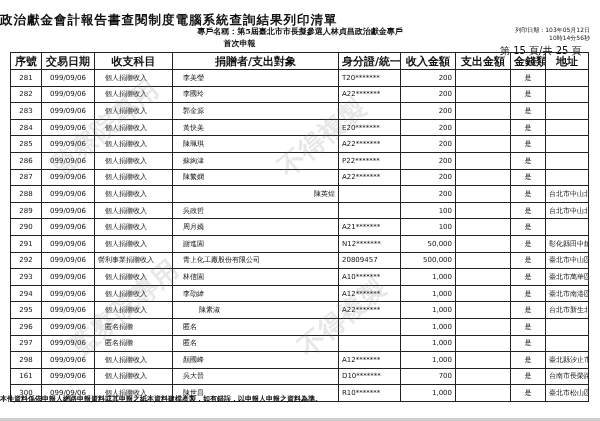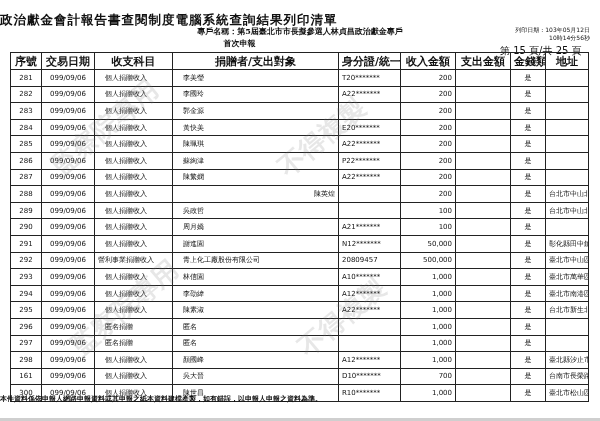--- a/index.html
+++ b/index.html
@@ -210,21 +210,21 @@
         <td class="l">A12*******</td>
         <td class="r">1,000</td>
         <td class="r"></td>
         <td class="c">是</td>
         <td class="c">臺北市南港區</td>
       </tr>
       <tr>
         <td class="c">295</td>
         <td class="c">099/09/06</td>
         <td class="l" style="padding-left: 10px;">個人捐贈收入</td>
-        <td class="l" style="padding-left: 10px;">陳素淑</td>
+        <td class="l" style="padding-left: 26px;">陳素淑</td>
         <td class="l">A22*******</td>
         <td class="r">1,000</td>
         <td class="r"></td>
         <td class="c">是</td>
         <td class="c">台北市新生北</td>
       </tr>
       <tr>
         <td class="c">296</td>
         <td class="c">099/09/06</td>
         <td class="l" style="padding-left: 10px;">匿名捐贈</td>

